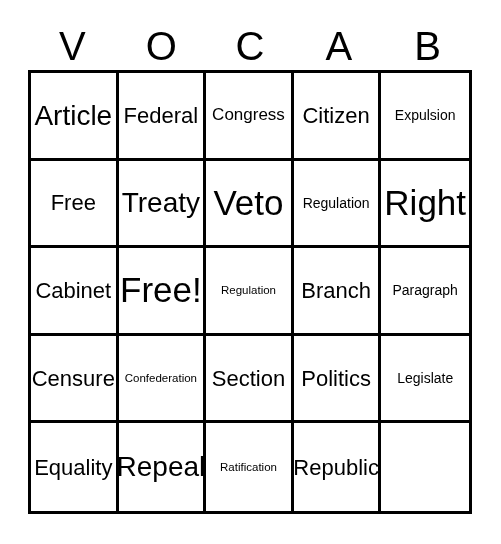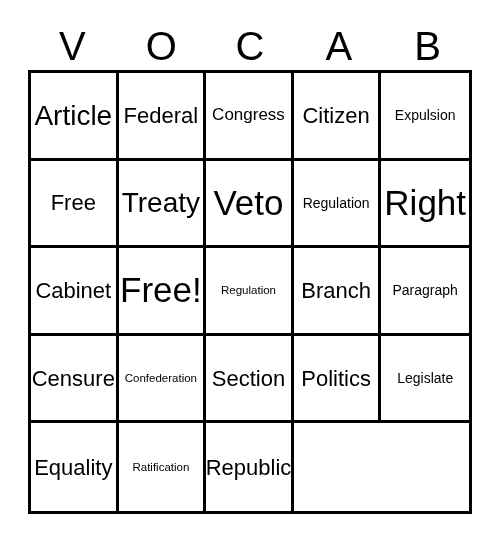--- a/index.html
+++ b/index.html
@@ -165,20 +165,23 @@
         <span class="cell-text sz-md">Politics</span>
       </div>
 
     <div class="cell">
         <span class="cell-text sz-xs">Legislate</span>
       </div>
     <div class="cell">
         <span class="cell-text sz-md">Equality</span>
       </div>
     <div class="cell">
+        <span class="cell-text sz-lg">Repeal</span>
+      </div>
+    <div class="cell">
         <span class="cell-text sz-xxs">Ratification</span>
       </div>
     <div class="cell">
         <span class="cell-text sz-md">Republic</span>
       </div>
 
   </div>
 </div>
 
 </body></html>

